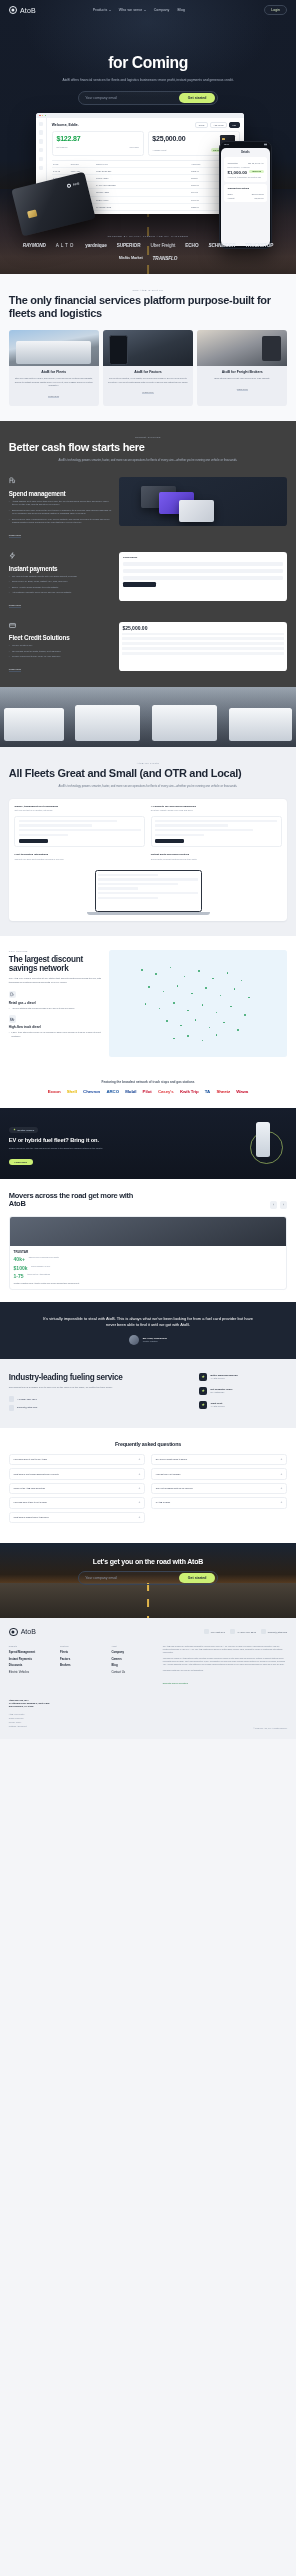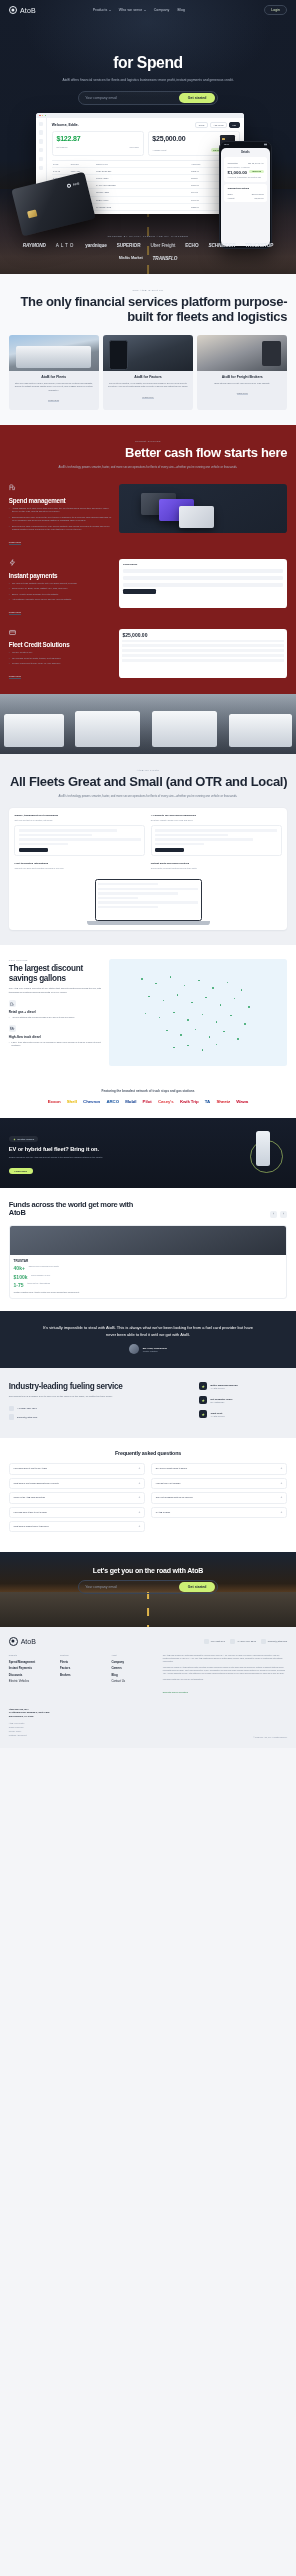--- a/index.html
+++ b/index.html
@@ -162,28 +162,28 @@
   .logo-item.it{font-style:italic;}
   .logo-item.sp{letter-spacing:1.9px;font-weight:400;}
   .logo-item.lc{text-transform:lowercase;font-weight:600;}
 
   
   .sec{padding:15px 8.8px;}
   .eyebrow{
     text-align:center;font-size:2.5px;color:#8b95a6;letter-spacing:0.4px;margin-bottom:1.9px;
   }
   h2.sec-title{
-    text-align:right;font-size:13px;line-height:1.16;font-weight:700;
+    text-align:left;font-size:11px;line-height:1.16;font-weight:700;
     letter-spacing:-0.3px;color:#1d2533;
   }
   .sec-sub{
     text-align:center;font-size:2.8px;line-height:1.6;color:#6b7687;
     max-width:208px;margin:5px auto 0;
   }
-  .sec.dark{background:#7f1d1d;}
+  .sec.dark{background:#404040;}
   .sec.dark h2.sec-title,.sec.dark .eyebrow{color:#fff;}
   .sec.dark .eyebrow{color:#a9b3c2;}
   .sec.dark .sec-sub{color:#a9b3c2;}
 
   
   .cards3{display:flex;gap:4.4px;margin-top:10.7px;}
   .card3{flex:1;background:#eceef3;border-radius:3.1px;overflow:hidden;}
   .card3 .ph{height:36px;position:relative;overflow:hidden;}
   .ph-fleet{background:linear-gradient(170deg,#9fc3e4 0%,#c9d7e4 38%,#7f8a95 62%,#6d7580 100%);}
   .ph-fleet:after{content:"";position:absolute;left:8%;bottom:2.5px;width:84%;height:22.6px;background:linear-gradient(180deg,#f2f4f7,#b9c2cc);border-radius:1.9px;}
@@ -402,21 +402,21 @@
           </a>
         <a class="nav-link">Company</a>
         <a class="nav-link">Blog</a>
       </div>
       <a class="login-btn">Login</a>
     </nav>
 
     <div class="hero-inner">
       <h1 class="hero-title">
         <br>
-        <span>for Spend</span>
+        <span>for Coming</span>
       </h1>
       <p class="hero-sub">AtoB offers financial services for fleets and logistics businesses: more profit, instant payments and generous credit.</p>
       <div class="email-row">
         <input class="email-input" type="text" placeholder="Your company email" style="">
         <button class="cta-btn">Get started</button>
       </div>
     </div>
 
     <div class="mock-wrap">
       <div class="mock-dash">
@@ -731,21 +731,21 @@
           <div class="pg-line w60"></div>
         </div>
       </div>
       <div class="laptop-base"></div>
     </div>
   </section>
 
   <section class="map-sec">
     <div class="map-left">
       <div class="eyebrow">Fuel savings</div>
-      <h2>The largest discount savings gallons</h2>
+      <h2>The largest discount savings network</h2>
       <p class="intro">The AtoB Fuel Card is accepted at any station that accepts Mastercard across the US, with thousands of locations offering discounts on every gallon.</p>
 
       <div class="mitem">
         <span class="ic">
           <svg width="4.4" height="4.4" viewBox="0 0 24 24" fill="none" stroke="#2e3950" stroke-width="2">
               <rect x="3" y="4" width="10" height="17" rx="1"></rect>
               <path d="M16 9l3 3v7"></path>
             </svg>
         </span>
         <h4>Retail gas + diesel</h4>
@@ -836,21 +836,21 @@
       <a class="ev-btn">Learn more</a>
     </div>
     <div class="ev-right">
       <span class="ev-ring"></span>
       <span class="ev-charger"></span>
     </div>
   </section>
 
   <section class="movers">
     <div class="movers-head">
-      <h2>Funds across the world get more with AtoB</h2>
+      <h2>Movers across the road get more with AtoB</h2>
       <div class="arrows">
         <span class="arw">‹</span>
         <span class="arw">›</span>
       </div>
     </div>
     <div class="mv-grid">
       <div class="mv-card">
         <div class="mv-img"></div>
         <div class="mv-body">
           <div class="mv-logo">TRUSTAR</div>

